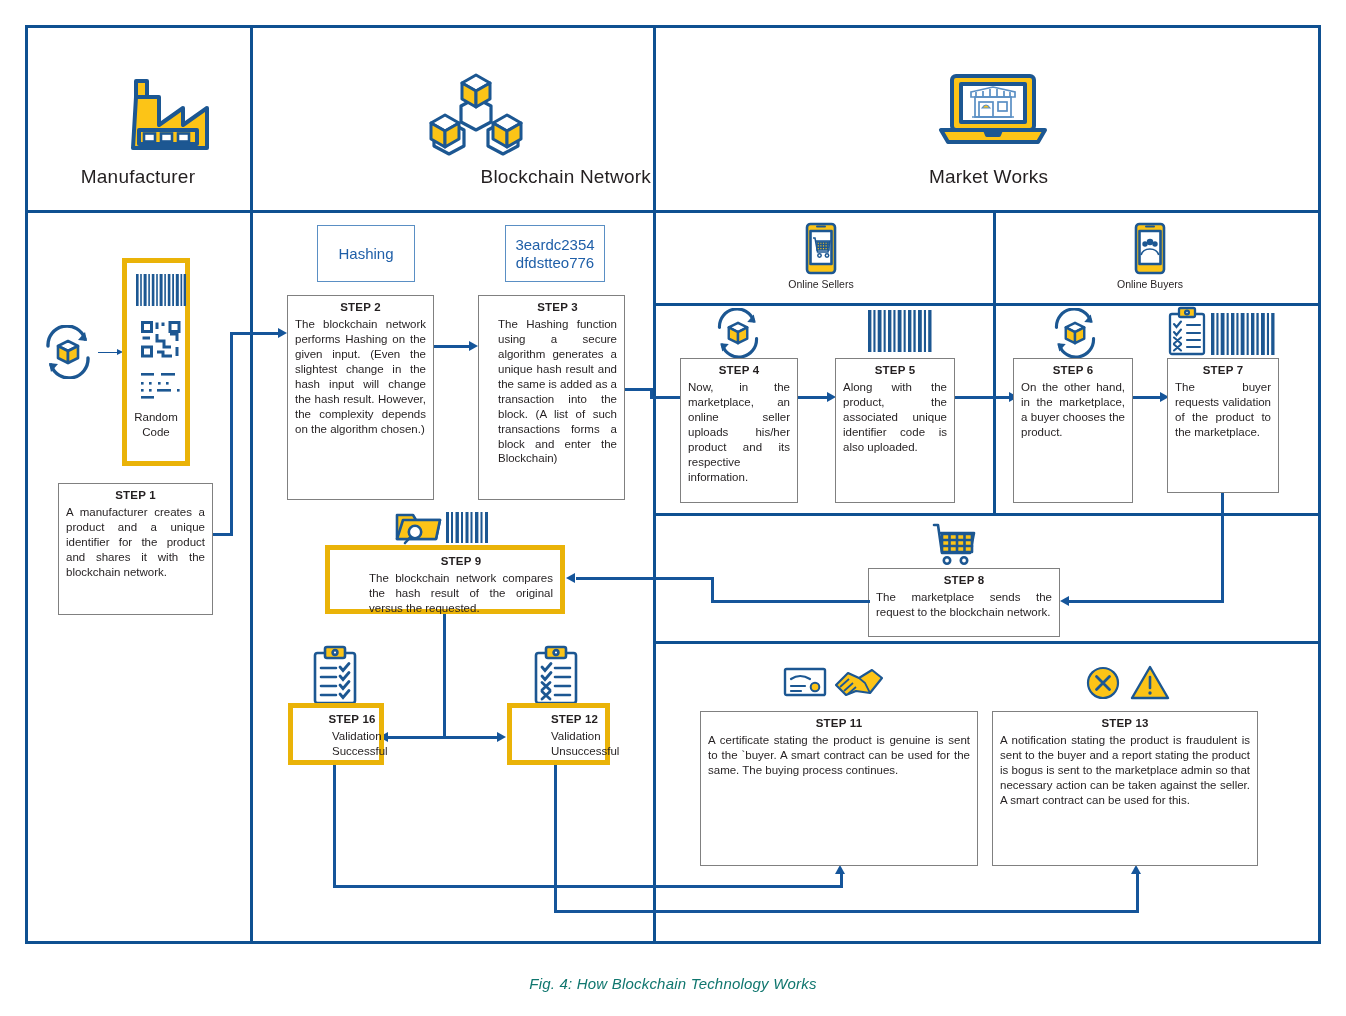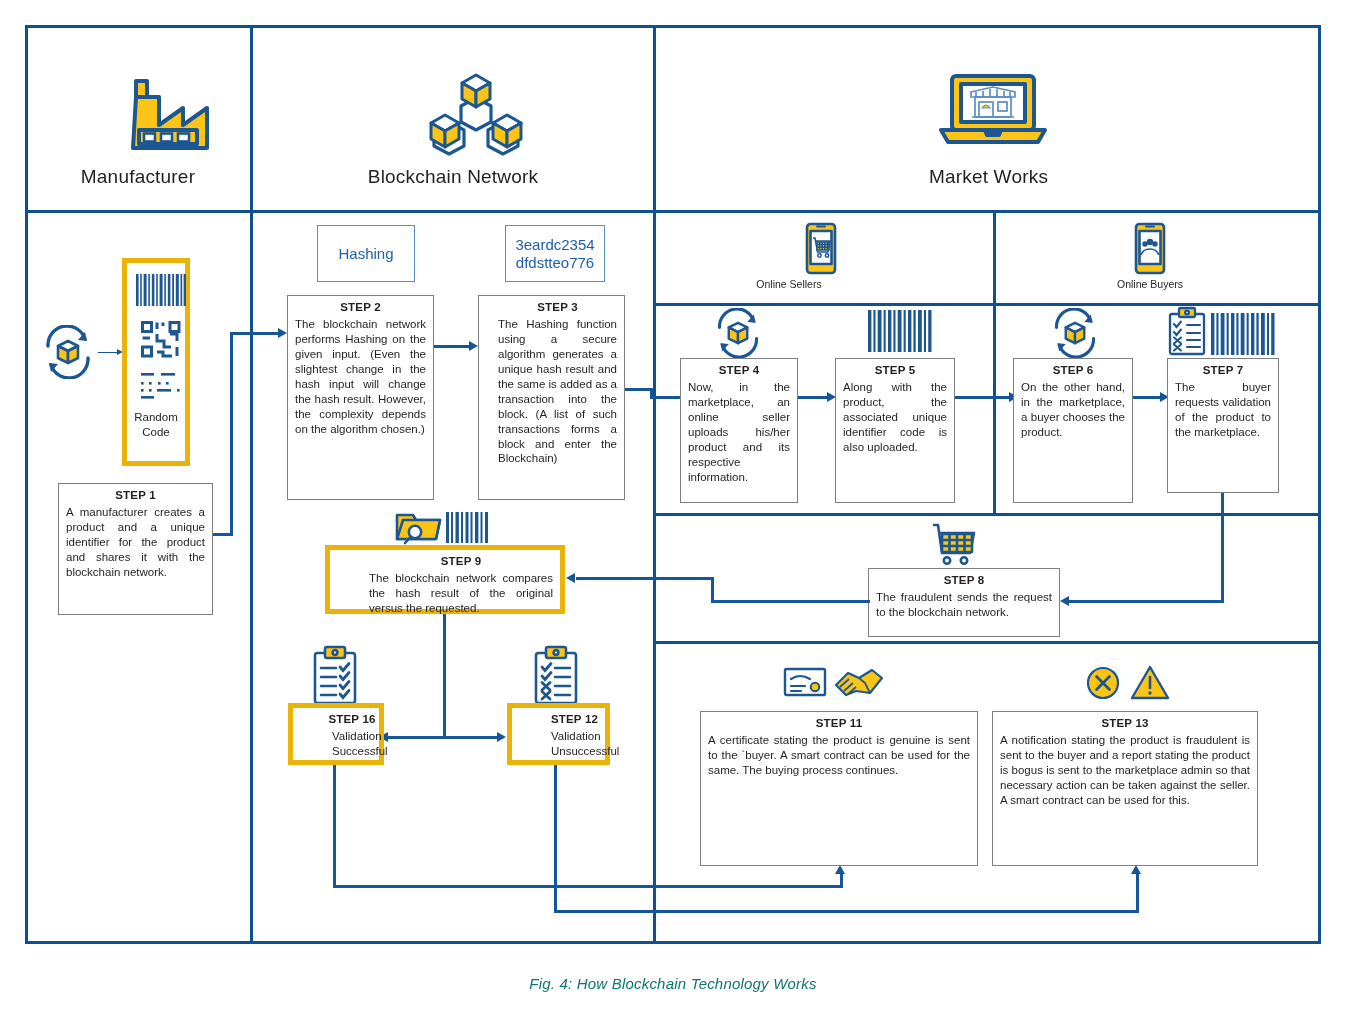--- a/index.html
+++ b/index.html
@@ -141,21 +141,21 @@
         <path d="M40 53 L40 69 L26 77 L26 61 Z" fill="#fcc417"></path>
       </g>
 
       <g stroke="#1c5792" stroke-width="3" stroke-linejoin="round">
         <path d="M88 45 L74 53 L88 61 L102 53 Z" fill="#fff"></path>
         <path d="M74 53 L74 69 L88 77 L88 61 Z" fill="#fcc417"></path>
         <path d="M102 53 L102 69 L88 77 L88 61 Z" fill="#fcc417"></path>
       </g>
     </svg>
   </div>
-  <div class="lane-title" style="left:255px; top:166px; width:396px;">Blockchain Network</div>
+  <div class="lane-title" style="left:255px; top:166px; width:396px;text-align:right;">Blockchain Network</div>
 
   <div class="ic" style="left:938px; top:72px;">
     <svg width="110" height="78" viewBox="0 0 110 78">
       <g stroke="#1c5792" stroke-width="4" stroke-linejoin="round">
         <rect x="14" y="4" width="82" height="54" rx="4" fill="#fcc417"></rect>
         <rect x="23" y="12" width="64" height="38" fill="#fff"></rect>
         <path d="M3 58 L107 58 L100 70 L10 70 Z" fill="#fcc417"></path>
         <path d="M47 58 L63 58 L61 63 L49 63 Z" fill="#1c5792"></path>
       </g>
 
@@ -181,21 +181,21 @@
       </g>
       <g fill="none" stroke="#1c5792" stroke-width="1.5">
         <path d="M9 16 L11 16 L13.5 30 L24 30 L26 19 L12 19"></path>
         <rect x="13" y="20" width="12" height="8" fill="#fcc417"></rect>
         <path d="M15.6 20 L15.6 28 M18.2 20 L18.2 28 M20.8 20 L20.8 28 M23.4 20 L23.4 28 M13 22.6 L25 22.6 M13 25.3 L25 25.3"></path>
         <circle cx="15.5" cy="33.5" r="1.7"></circle>
         <circle cx="23" cy="33.5" r="1.7"></circle>
       </g>
     </svg>
   </div>
-  <div class="sub-title" style="left:689px; top:278px; width:200px;">Online Sellers</div>
+  <div class="sub-title" style="left:721px; top:278px; width:200px;">Online Sellers</div>
 
   <div class="ic" style="left:1133px; top:222px;">
     <svg width="34" height="53" viewBox="0 0 34 53">
       <g stroke="#1c5792" stroke-width="2.6" stroke-linejoin="round">
         <rect x="3" y="2" width="28" height="49" rx="3.5" fill="#fcc417"></rect>
         <rect x="6.5" y="9" width="21" height="33" fill="#fff"></rect>
         <path d="M13 4.5 L21 4.5" stroke-width="2" stroke-linecap="round"></path>
       </g>
       <g fill="#1c5792">
         <circle cx="12" cy="22" r="2.7"></circle>
@@ -534,21 +534,21 @@
         <rect x="12" y="13" width="30" height="18" fill="#fcc417"></rect>
         <path d="M19.5 13 L19.5 31 M27 13 L27 31 M34.5 13 L34.5 31 M12 19 L42 19 M12 25 L42 25"></path>
         <circle cx="17" cy="39.5" r="3.2"></circle>
         <circle cx="34" cy="39.5" r="3.2"></circle>
       </g>
     </svg>
   </div>
 
   <div class="box" style="left:868px; top:568px; width:192px; height:69px;">
     <div class="hd">STEP 8</div>
-    <div class="bd">The fraudulent sends the request to the blockchain network.</div>
+    <div class="bd">The marketplace sends the request to the blockchain network.</div>
   </div>
 
   <div class="ln lnh" style="left:711px; top:600px; width:159px;"></div>
   <div class="ln lnv" style="left:711px; top:577px; height:26px;"></div>
   <div class="ln lnh" style="left:576px; top:577px; width:137px;"></div>
   <div class="ar ar-l" style="left:566px; top:573px;"></div>
 
   <div class="ic" style="left:783px; top:666px;">
     <svg width="44" height="32" viewBox="0 0 44 32">
       <g stroke="#1c5792" stroke-width="2.4" stroke-linejoin="round" fill="#fff">

